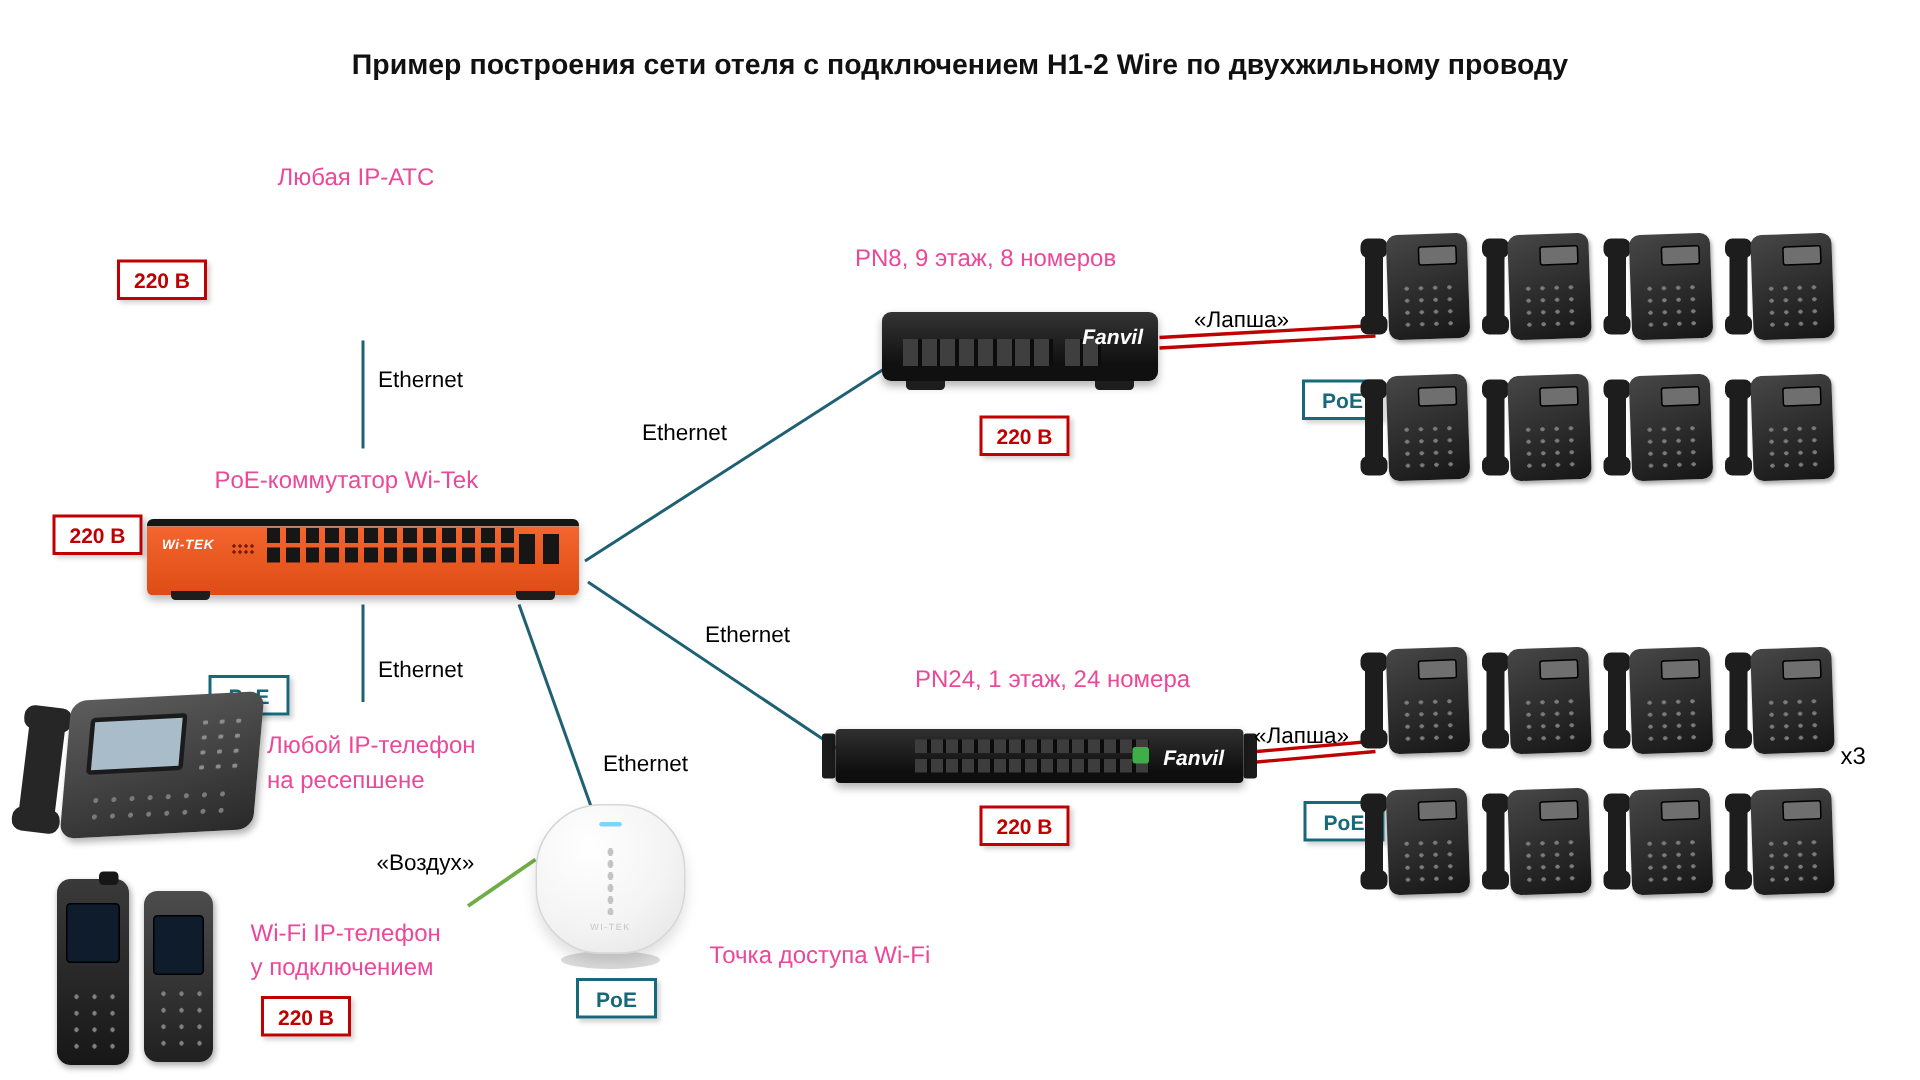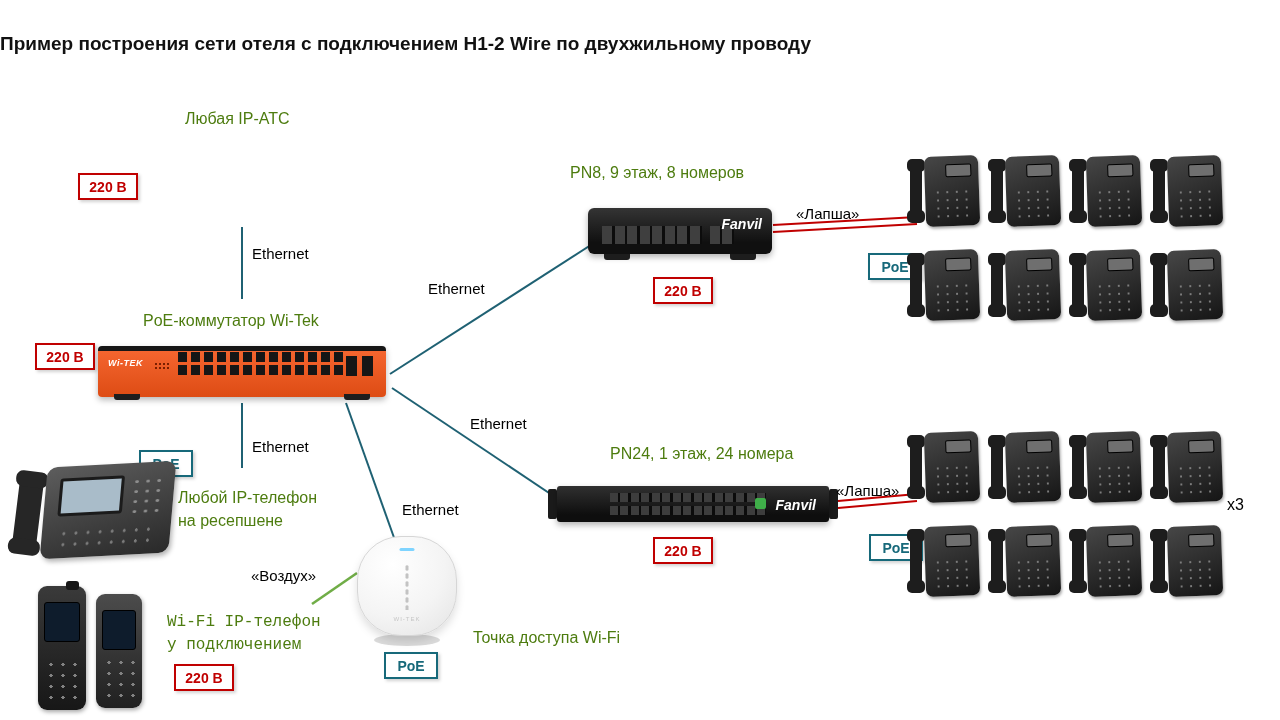--- a/index.html
+++ b/index.html
@@ -1,28 +1,28 @@
 <!DOCTYPE html>
 <html><head>
 <meta charset="utf-8">
 <style>
   html,body{margin:0;padding:0;background:#fff;}
   .canvas{position:relative;width:1280px;height:720px;background:#fff;overflow:hidden;
           font-family:"Liberation Sans",sans-serif;color:#000;}
 
-  .title{position:absolute;left:0;right:0;top:33px;
+  .title{position:absolute;left:0;right:0;top:33px;text-align:center;
          font-size:19px;font-weight:bold;color:#111;}
 
   .wires{position:absolute;left:0;top:0;width:1280px;height:720px;pointer-events:none;}
   .eth-line{stroke:#1f6173;stroke-width:2;}
   .red-line{stroke:#c00000;stroke-width:2.2;}
   .green-line{stroke:#70ad47;stroke-width:2.6;}
 
   .lbl{position:absolute;font-size:15px;color:#000;white-space:nowrap;}
-  .caption{position:absolute;font-size:16px;color:#4d7c0f;white-space:nowrap;line-height:23px;}
+  .caption{position:absolute;font-size:16px;color:#ec4899;white-space:nowrap;line-height:23px;}
 
   .badge{position:absolute;display:flex;align-items:center;justify-content:center;
          background:#fff;font-weight:bold;font-size:14px;white-space:nowrap;
          box-shadow:2px 2px 3px rgba(0,0,0,.18);}
   .badge.power{border:2px solid #c00000;color:#c00000;width:56px;height:23px;}
   .badge.poe{border:2px solid #17697a;color:#17697a;width:50px;height:23px;}
 
   
   .pbx{position:absolute;left:152px;top:156px;width:180px;height:66px;}
   .pbx-body{position:absolute;inset:0;border-radius:10px 10px 7px 7px;
@@ -347,21 +347,21 @@
   <div class="handsets">
     <div class="hs hs1">
       <div class="hscreen"></div>
       <div class="hkeys"></div>
     </div>
     <div class="hs hs2">
       <div class="hscreen"></div>
       <div class="hkeys"></div>
     </div>
   </div>
-  <div class="caption" style="left:167px;top:611px;font-family:Liberation Mono, monospace;">
+  <div class="caption" style="left:167px;top:611px;">
     <div>Wi-Fi IP-телефон</div>
     <div>у подключением</div>
   </div>
   <div class="badge power" style="left:174px;top:664px;">220 В</div>
   <div class="lbl" style="left:251px;top:567px;">«Воздух»</div>
 
   <div class="ap">
     <div class="ap-base"></div>
     <div class="ap-disc">
       <div class="ap-led"></div>

